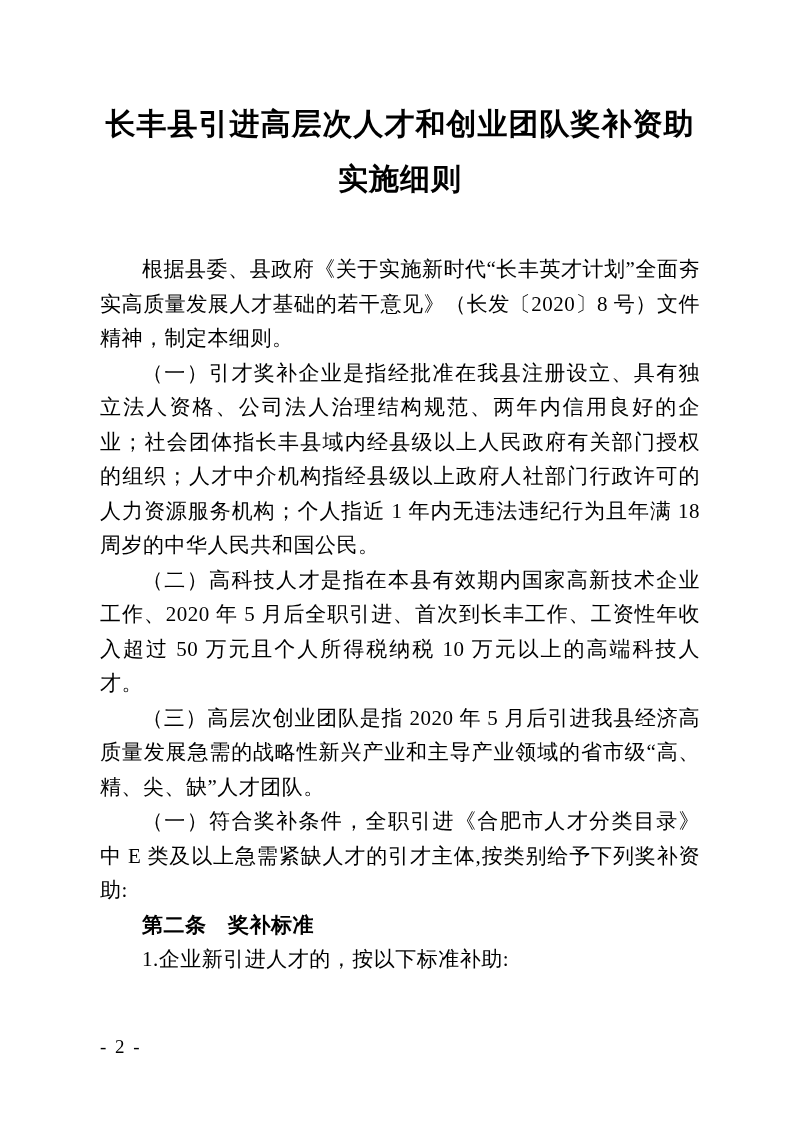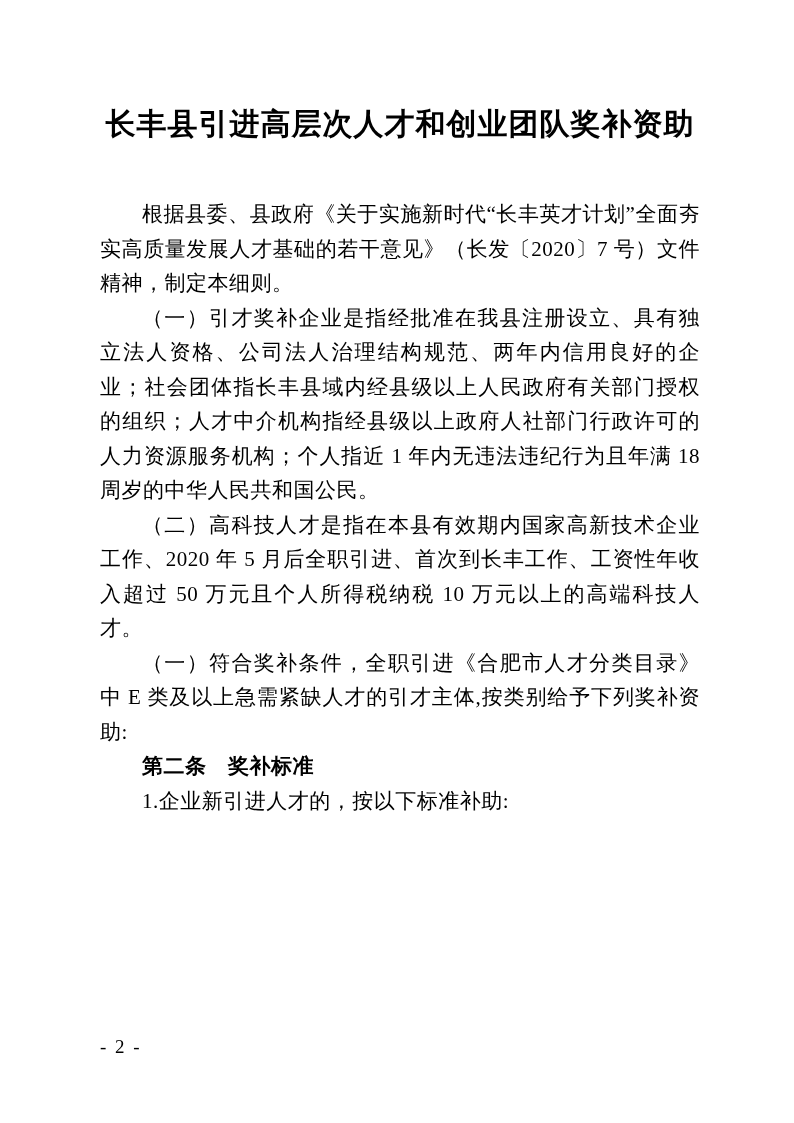--- a/index.html
+++ b/index.html
@@ -53,24 +53,26 @@
     font-family: "Liberation Serif", "DejaVu Serif", serif;
   }
 </style>
 </head>
 <body>
 
 <div class="page">
   <div class="content">
     <div class="doc-title">
       <div>长丰县引进高层次人才和创业团队奖补资助</div>
+      <div>实施细则</div>
     </div>
     <div class="doc-body" id="doc-body">
-        <p class="para body">根据县委、县政府《关于实施新时代“长丰英才计划”全面夯实高质量发展人才基础的若干意见》（长发〔2020〕7 号）文件精神，制定本细则。</p>
+        <p class="para body">根据县委、县政府《关于实施新时代“长丰英才计划”全面夯实高质量发展人才基础的若干意见》（长发〔2020〕8 号）文件精神，制定本细则。</p>
         <p class="para body">（一）引才奖补企业是指经批准在我县注册设立、具有独立法人资格、公司法人治理结构规范、两年内信用良好的企业；社会团体指长丰县域内经县级以上人民政府有关部门授权的组织；人才中介机构指经县级以上政府人社部门行政许可的人力资源服务机构；个人指近 1 年内无违法违纪行为且年满 18 周岁的中华人民共和国公民。</p>
         <p class="para body">（二）高科技人才是指在本县有效期内国家高新技术企业工作、2020 年 5 月后全职引进、首次到长丰工作、工资性年收入超过 50 万元且个人所得税纳税 10 万元以上的高端科技人才。</p>
+        <p class="para body">（三）高层次创业团队是指 2020 年 5 月后引进我县经济高质量发展急需的战略性新兴产业和主导产业领域的省市级“高、精、尖、缺”人才团队。</p>
         <p class="para body">（一）符合奖补条件，全职引进《合肥市人才分类目录》中 E 类及以上急需紧缺人才的引才主体,按类别给予下列奖补资助:</p>
         <p class="para heading">第二条　奖补标准</p>
         <p class="para body">1.企业新引进人才的，按以下标准补助:</p>
       </div>
   </div>
   <div class="page-number">- 2 -</div>
 </div>
 
 </body></html>

